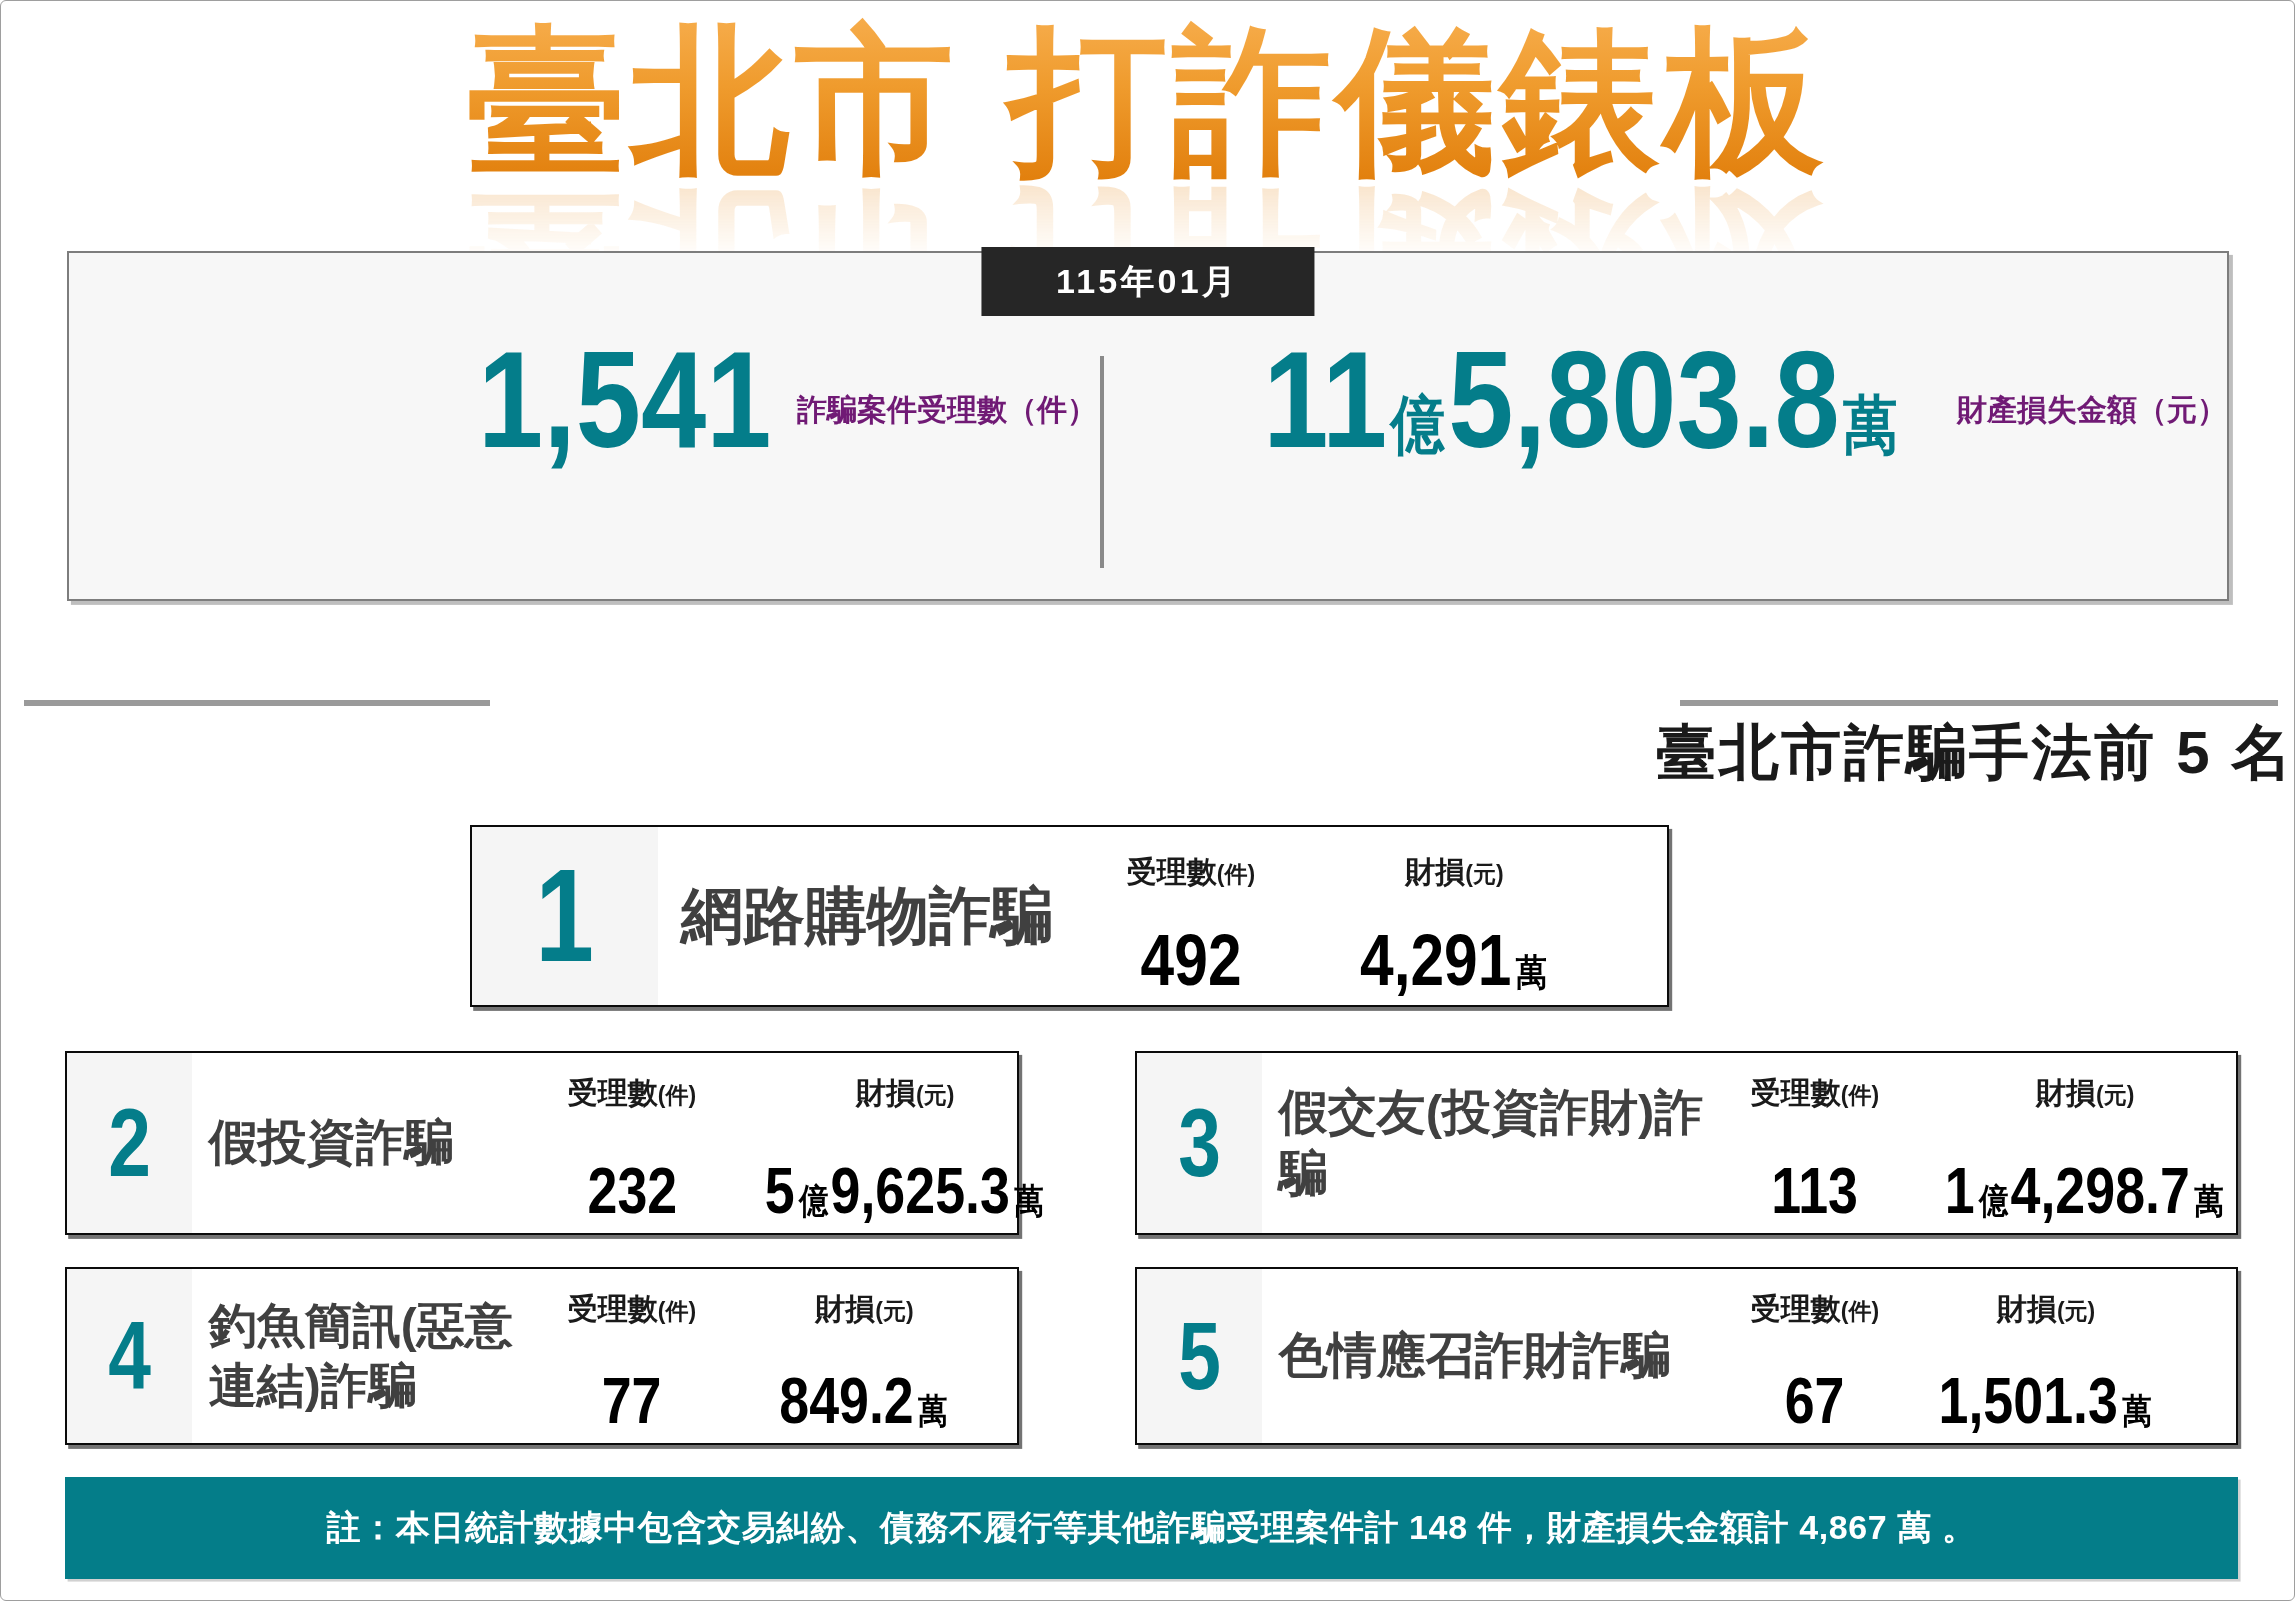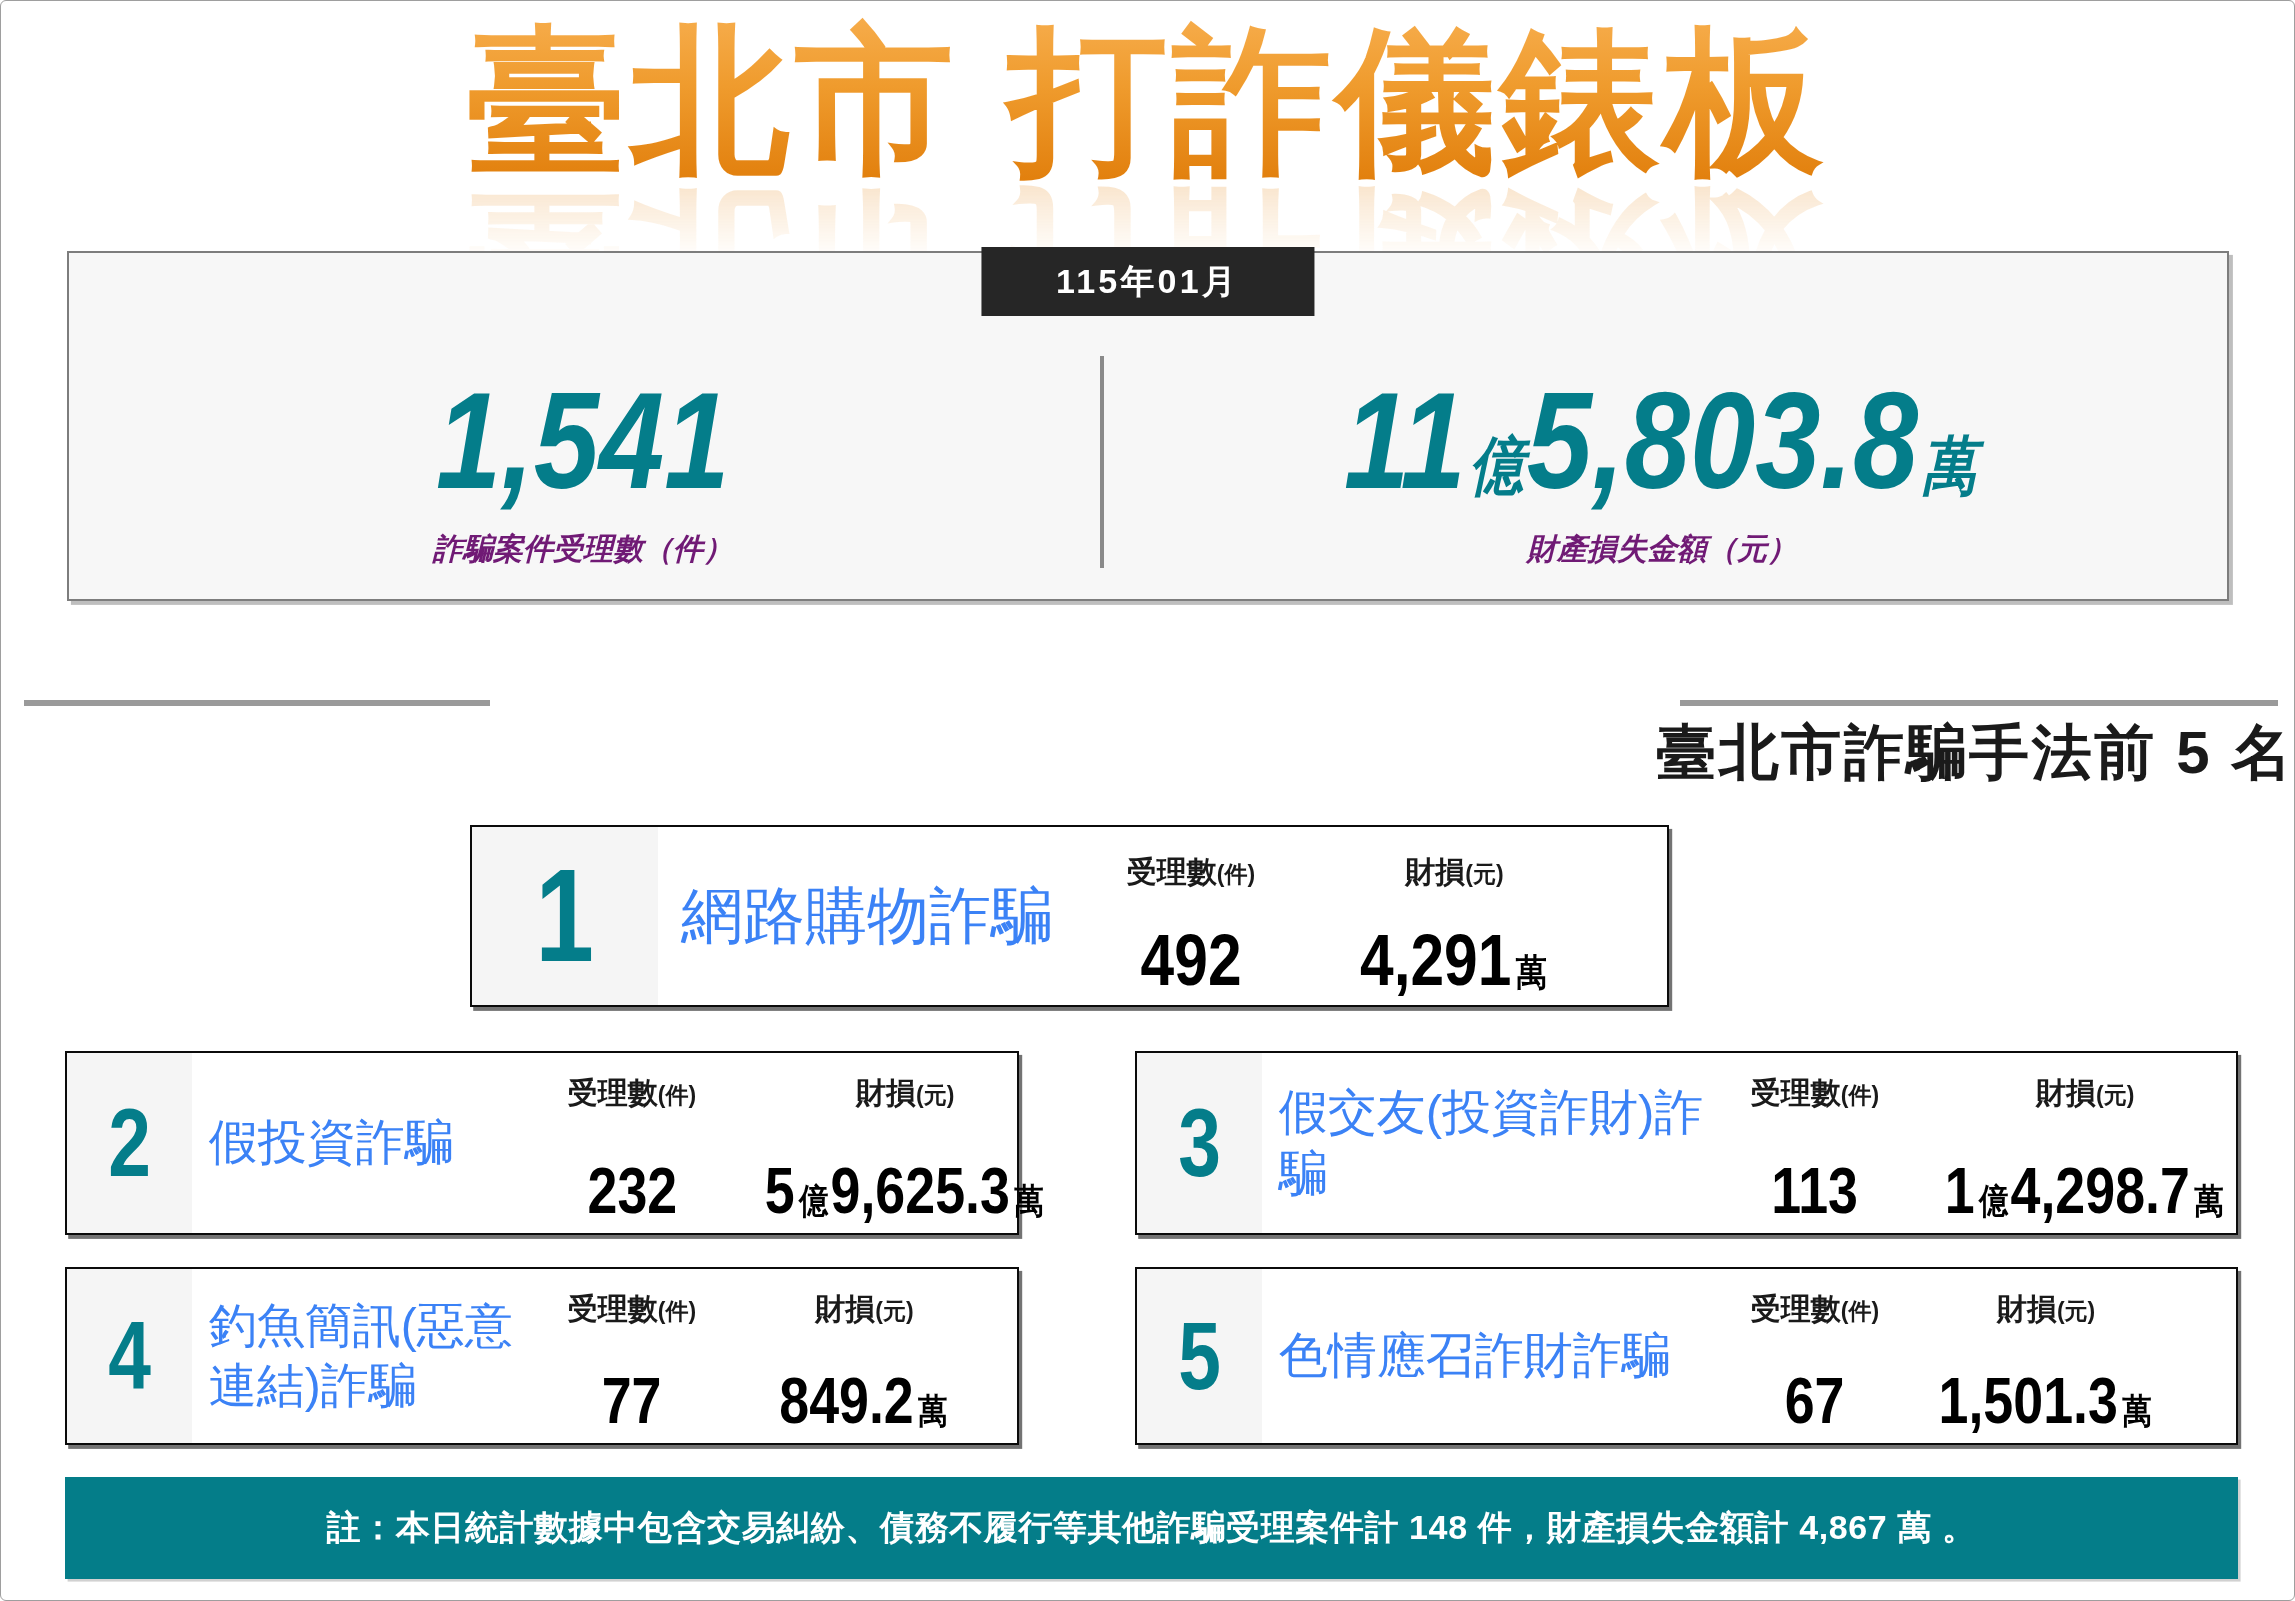--- a/index.html
+++ b/index.html
@@ -29,22 +29,22 @@
     box-shadow:3.9px 3.9px 0 rgba(110,110,110,.45);
     display:flex;
   }
   .period-badge{
     position:absolute;left:50%;top:246px;transform:translateX(-50%);
     background:#262626;color:#fff;font-size:34px;font-weight:700;letter-spacing:3.2px;
     padding:14px 75px;line-height:1.2;z-index:5;white-space:nowrap;
   }
   .v-divider{position:absolute;left:1031px;top:103px;width:3.9px;height:212px;background:#8a8a8a;}
   .half{
-    display:flex;flex-direction:column;align-items:center;justify-content:flex-end;
-    box-sizing:border-box;padding-bottom:32px;font-style:italic;
+    display:flex;flex-direction:row;align-items:center;justify-content:flex-end;
+    box-sizing:border-box;padding-bottom:32px;
   }
   .half.cases{width:1028px;}
   .half.loss{flex:1;}
   .big-number{
     display:flex;align-items:baseline;justify-content:center;line-height:1;
     color:#047D8A;font-weight:700;margin-bottom:22px;
     transform:scaleX(.85);transform-origin:50% 100%;white-space:nowrap;
   }
   .big-number .n{font-size:138px;}
   .big-number .u{font-size:64px;margin:0 3.9px;}
@@ -67,21 +67,21 @@
   .c3{left:1134px;top:1050px;width:1103px;height:184px;grid-template-columns:125px 450px 206px 1fr;}
   .c4{left:64px;top:1266px;width:954px;height:178px;grid-template-columns:125px 334px 212px 1fr;}
   .c5{left:1134px;top:1266px;width:1103px;height:178px;grid-template-columns:125px 450px 206px 1fr;}
   .rank{background:#F5F5F5;display:flex;align-items:center;justify-content:center;}
   .rank .rk{
     color:#047D8A;font-weight:700;font-size:96px;line-height:1;
     display:inline-block;transform:scaleX(.8);
   }
   .c1 .rank .rk{font-size:132px;}
   .name{
-    align-self:center;font-size:49px;font-weight:400;color:#3b82f6;
+    align-self:center;font-size:49px;font-weight:700;color:#404040;
     line-height:1.25;padding-left:16.7px;box-sizing:border-box;
   }
   .c1 .name{font-size:62px;padding-left:23px;}
   .c4 .name{font-size:48px;}
   .stat{
     display:flex;flex-direction:column;align-items:center;justify-content:space-between;
     box-sizing:border-box;padding:23px 0 11px;
   }
   .c1 .stat{padding-top:28px;}
   .c1 .stat.loss-stat,.c3 .stat.loss-stat,.c5 .stat.loss-stat{padding-right:71px;}

